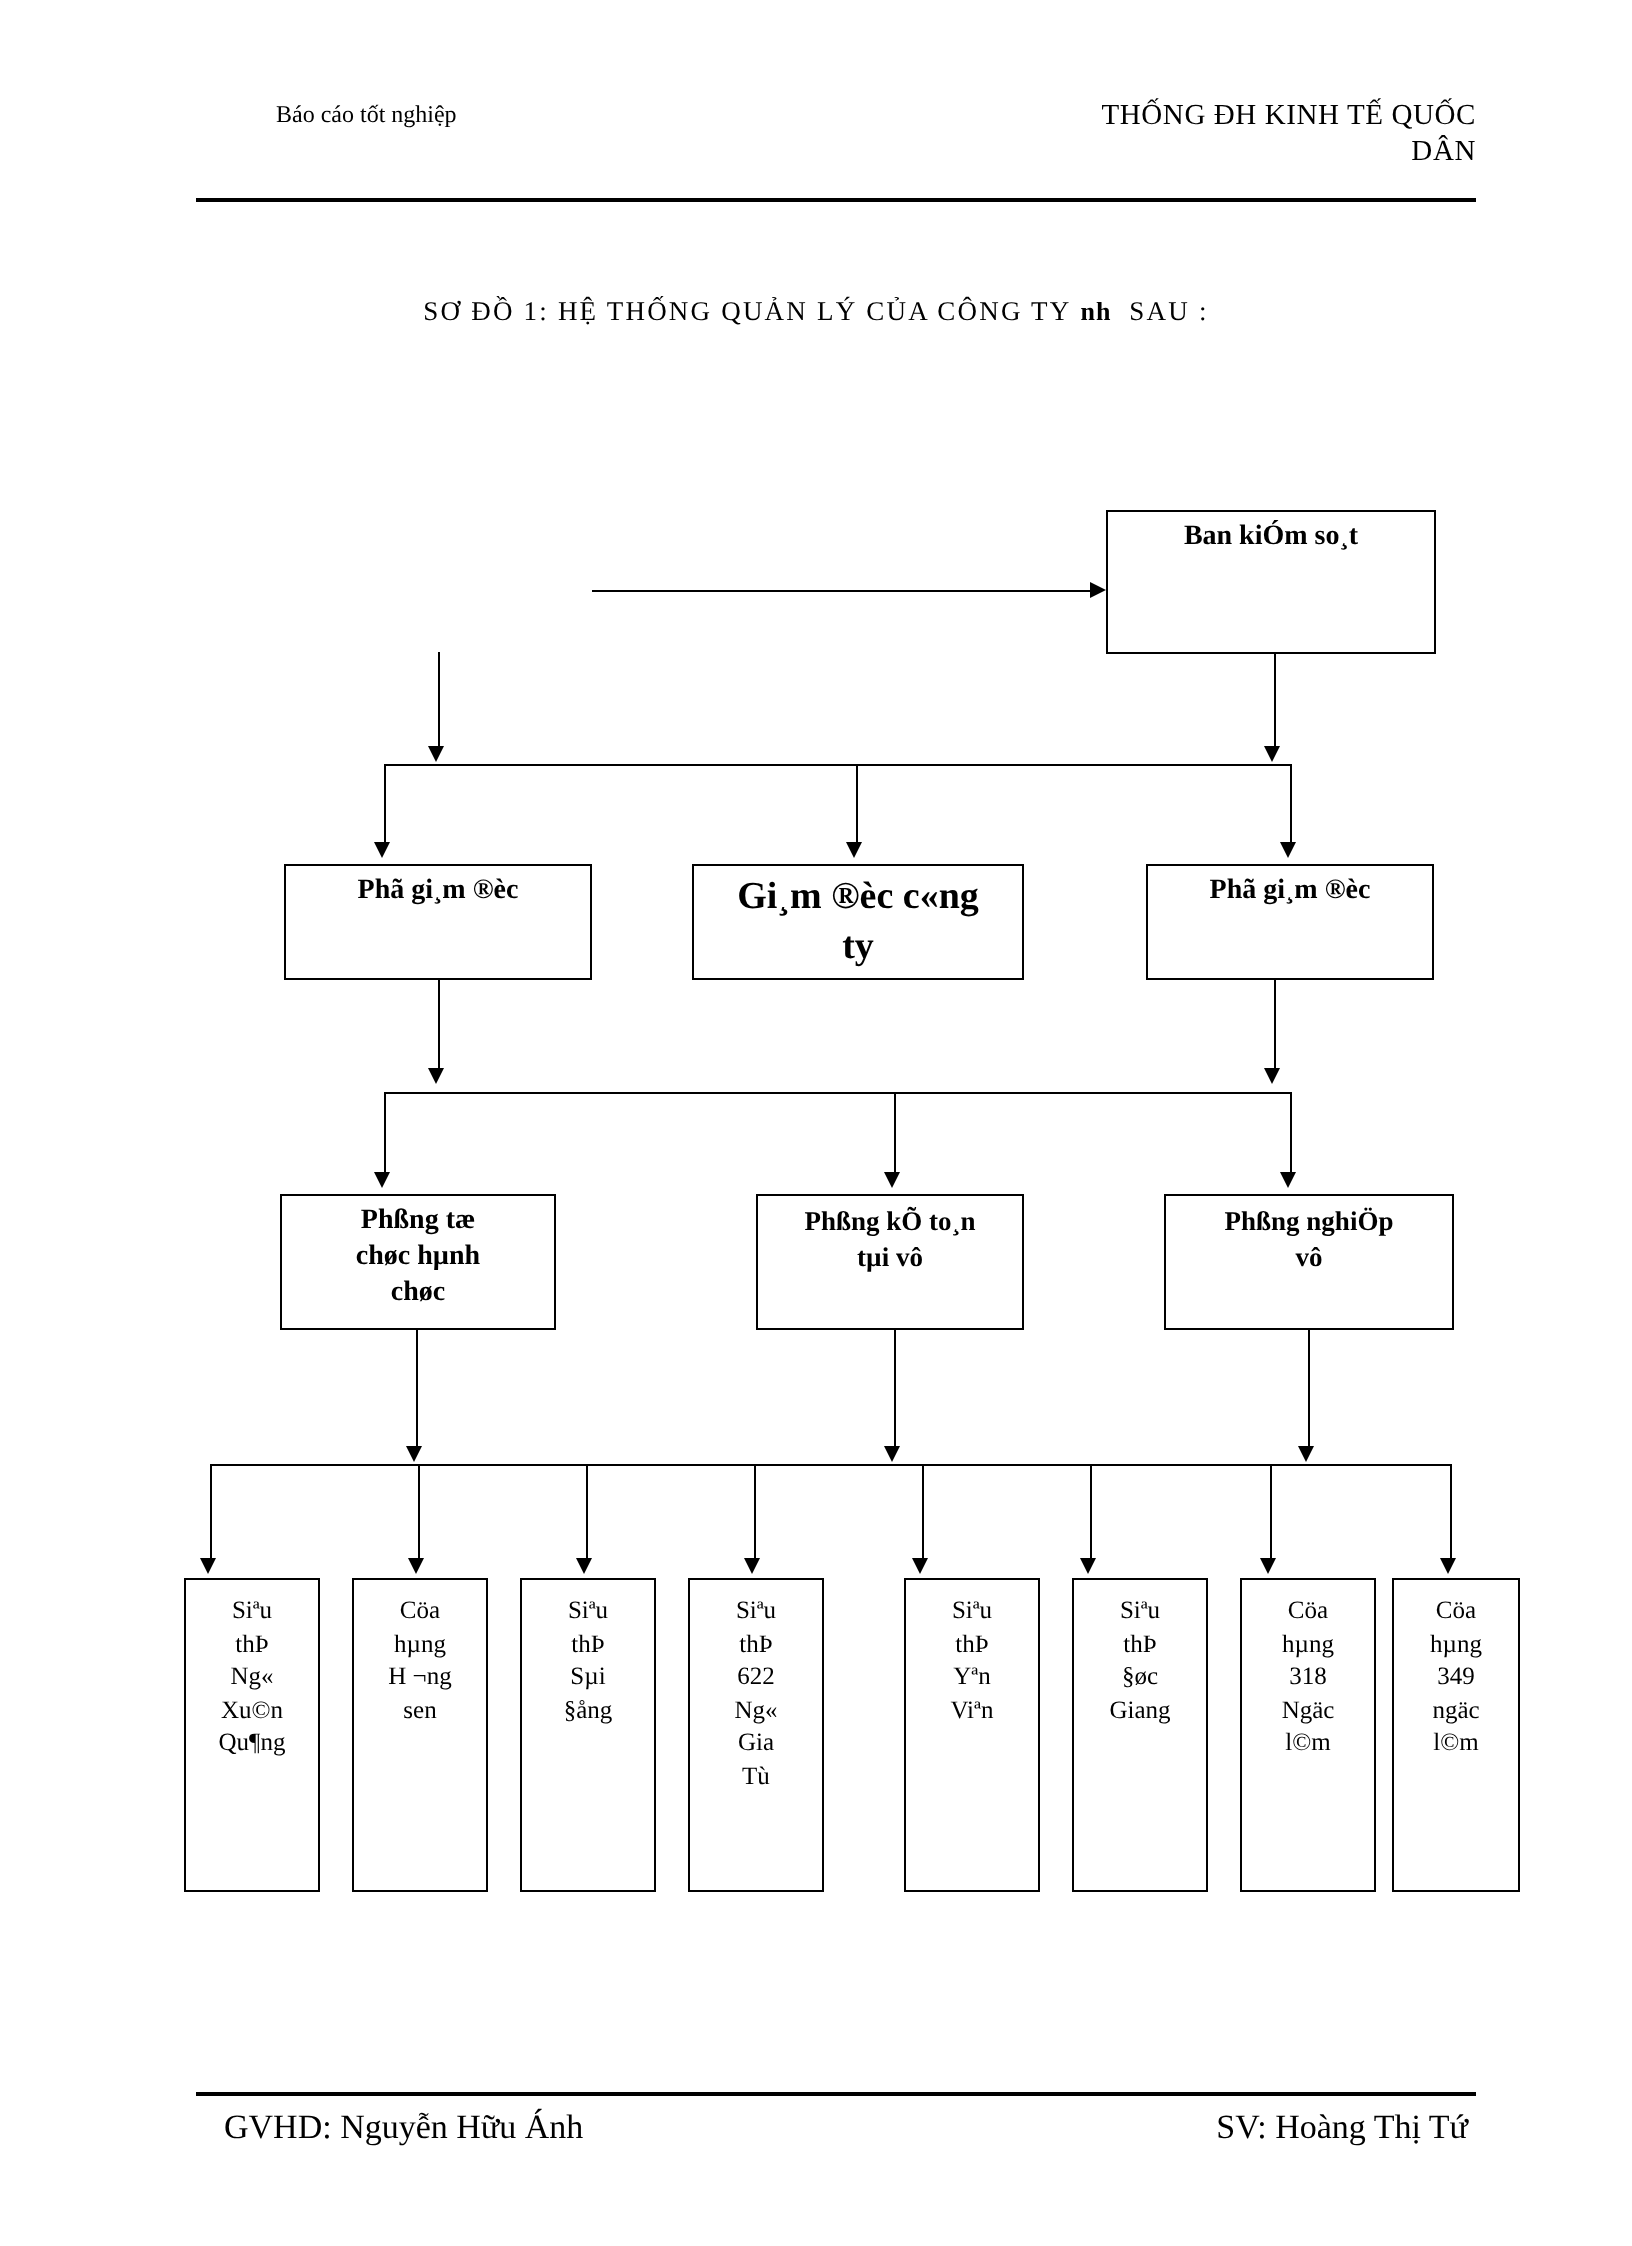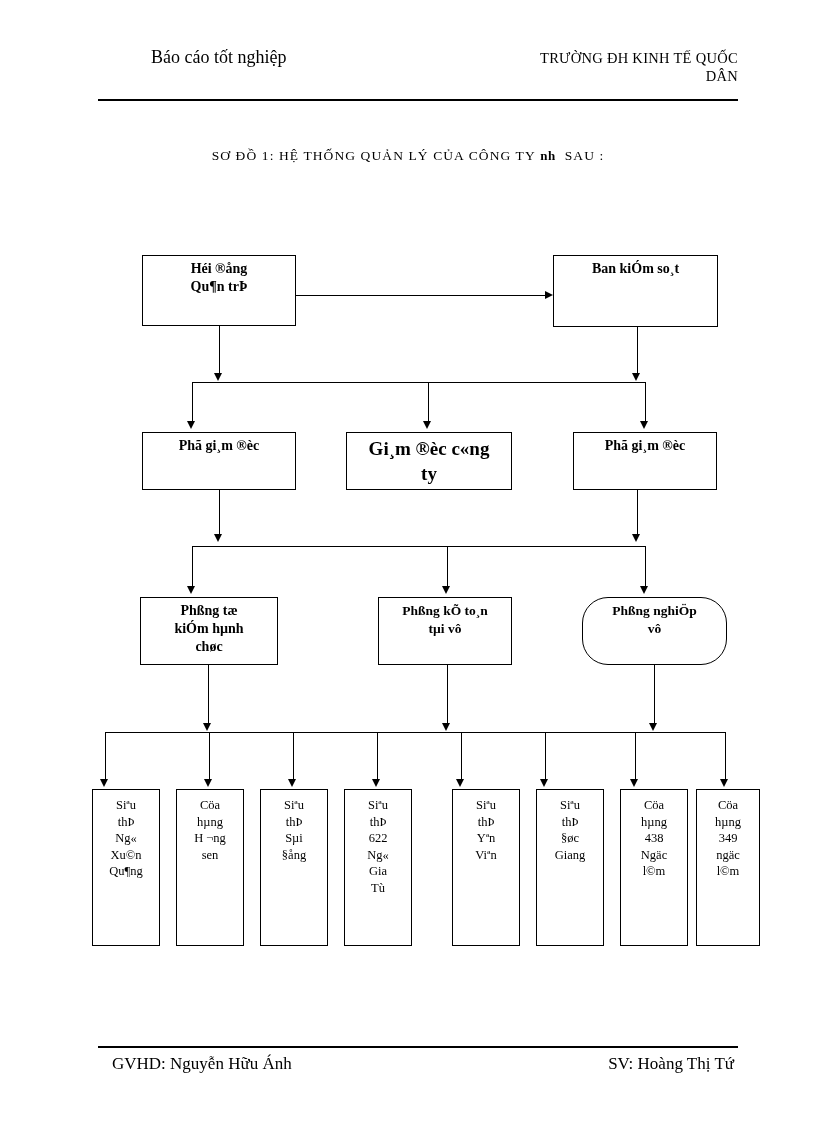--- a/index.html
+++ b/index.html
@@ -19,23 +19,23 @@
   
   #page-header {
     position: absolute;
     left: 98px;
     top: 44px;
     width: 640px;
     height: 56px;
   }
   #header-left-title {
     position: absolute;
-    left: 53px;
+    left: 40px;
     top: 0px;
-    font-size: 18px;
+    font-size: 12px;
     line-height: 26px;
     white-space: nowrap;
   }
   #header-right-block {
     position: absolute;
     right: 0px;
     top: 5px;
     width: 290px;
     text-align: right;
     font-size: 14.5px;
@@ -142,36 +142,32 @@
   }
   #footer-advisor { position: absolute; left: 14px; top: 0; white-space: nowrap; }
   #footer-student { position: absolute; right: 4px; top: 0; white-space: nowrap; }
 </style>
 </head>
 <body>
 
 <div id="page-header">
   <div id="header-left-title">Báo cáo tốt nghiệp</div>
   <div id="header-right-block">
-    <div>TRƯỜNG ĐH KINH TẾ QUỐC</div>
+    <div>THỐNG ĐH KINH TẾ QUỐC</div>
     <div>DÂN</div>
   </div>
 </div>
 <div id="header-rule"></div>
 
 <div id="diagram-title">
   <span>SƠ ĐỒ 1: HỆ THỐNG QUẢN LÝ CỦA CÔNG TY</span><span>&nbsp;</span><span class="small-seg">nh</span><span>&nbsp;&nbsp;</span><span>SAU :</span>
 </div>
 
 <div id="org-chart">
 
-  <div class="node" style="left:142px; top:255px; width:154px; height:71px;">
-    <span class="line">Héi ®ång</span>
-    <span class="line">Qu¶n trÞ</span>
-  </div>
 
   <div class="node" style="left:553px; top:255px; width:165px; height:72px;">
     <span class="line">Ban kiÓm so¸t</span>
   </div>
 
   <div class="hline" style="left:296px; top:295px; width:249px;"></div>
   <div class="arrow-right" style="left:545px; top:291px;"></div>
 
   <div class="vline" style="left:219px; top:326px; height:48px;"></div>
   <div class="arrow-down" style="left:214px; top:373px;"></div>
@@ -208,30 +204,30 @@
   <div class="hline" style="left:192px; top:546px; width:453px;"></div>
   <div class="vline" style="left:192px; top:546px; height:41px;"></div>
   <div class="arrow-down" style="left:187px; top:586px;"></div>
   <div class="vline" style="left:447px; top:546px; height:41px;"></div>
   <div class="arrow-down" style="left:442px; top:586px;"></div>
   <div class="vline" style="left:645px; top:546px; height:41px;"></div>
   <div class="arrow-down" style="left:640px; top:586px;"></div>
 
   <div class="node" style="left:140px; top:597px; width:138px; height:68px;">
     <span class="line">Phßng tæ</span>
-    <span class="line">kiÓm hµnh</span>
+    <span class="line">chøc hµnh</span>
     <span class="line">chøc</span>
   </div>
 
   <div class="node" style="left:378px; top:597px; width:134px; height:68px; font-size:13.5px;">
     <span class="line">Phßng kÕ to¸n</span>
     <span class="line">tµi vô</span>
   </div>
 
-  <div class="node" style="left:582px; top:597px; width:145px; height:68px; font-size:13.5px;border-radius:26px;">
+  <div class="node" style="left:582px; top:597px; width:145px; height:68px; font-size:13.5px;">
     <span class="line">Phßng nghiÖp</span>
     <span class="line">vô</span>
   </div>
 
   <div class="vline" style="left:208px; top:665px; height:59px;"></div>
   <div class="arrow-down" style="left:203px; top:723px;"></div>
   <div class="vline" style="left:447px; top:665px; height:59px;"></div>
   <div class="arrow-down" style="left:442px; top:723px;"></div>
   <div class="vline" style="left:654px; top:665px; height:59px;"></div>
   <div class="arrow-down" style="left:649px; top:723px;"></div>
@@ -296,21 +292,21 @@
   <div class="node small" style="left:536px; top:789px; width:68px; height:157px;">
     <span class="line">Siªu</span>
     <span class="line">thÞ</span>
     <span class="line">§øc</span>
     <span class="line">Giang</span>
   </div>
 
   <div class="node small" style="left:620px; top:789px; width:68px; height:157px;">
     <span class="line">Cöa</span>
     <span class="line">hµng</span>
-    <span class="line">438</span>
+    <span class="line">318</span>
     <span class="line">Ngäc</span>
     <span class="line">l©m</span>
   </div>
 
   <div class="node small" style="left:696px; top:789px; width:64px; height:157px;">
     <span class="line">Cöa</span>
     <span class="line">hµng</span>
     <span class="line">349</span>
     <span class="line">ngäc</span>
     <span class="line">l©m</span>

